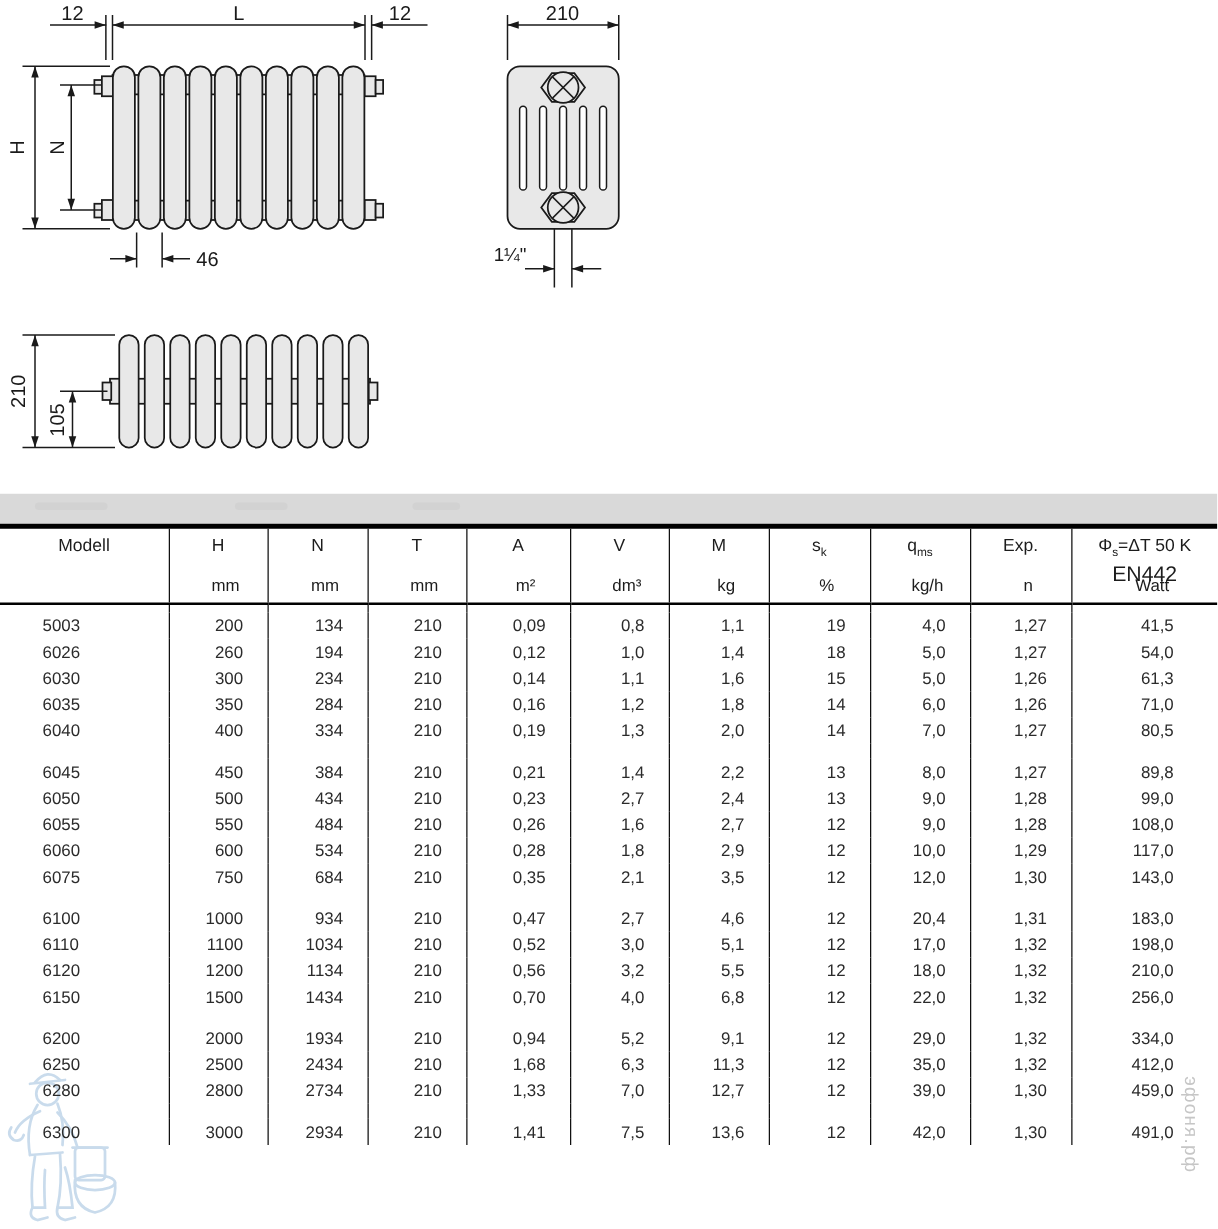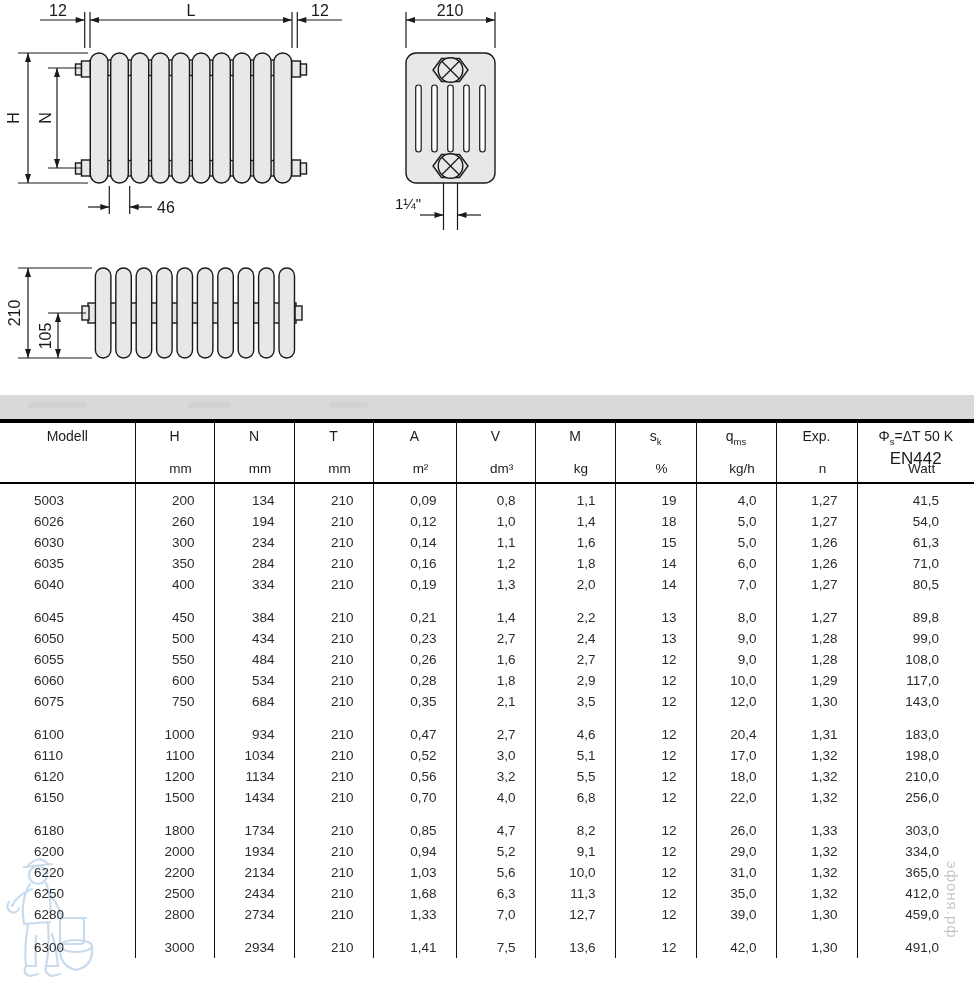--- a/index.html
+++ b/index.html
@@ -514,59 +514,33 @@
             <td></td>
             <td></td>
             <td></td>
             <td></td>
             <td></td>
             <td></td>
             <td></td>
             <td></td>
           </tr>
           <tr>
-            <td>6180</td>
-            <td>1800</td>
-            <td>1734</td>
-            <td>210</td>
-            <td>0,85</td>
-            <td>4,7</td>
-            <td>8,2</td>
-            <td>12</td>
-            <td>26,0</td>
-            <td>1,33</td>
-            <td>303,0</td>
-          </tr>
-          <tr>
             <td>6200</td>
             <td>2000</td>
             <td>1934</td>
             <td>210</td>
             <td>0,94</td>
             <td>5,2</td>
             <td>9,1</td>
             <td>12</td>
             <td>29,0</td>
             <td>1,32</td>
             <td>334,0</td>
           </tr>
           <tr>
-            <td>6220</td>
-            <td>2200</td>
-            <td>2134</td>
-            <td>210</td>
-            <td>1,03</td>
-            <td>5,6</td>
-            <td>10,0</td>
-            <td>12</td>
-            <td>31,0</td>
-            <td>1,32</td>
-            <td>365,0</td>
-          </tr>
-          <tr>
             <td>6250</td>
             <td>2500</td>
             <td>2434</td>
             <td>210</td>
             <td>1,68</td>
             <td>6,3</td>
             <td>11,3</td>
             <td>12</td>
             <td>35,0</td>
             <td>1,32</td>

